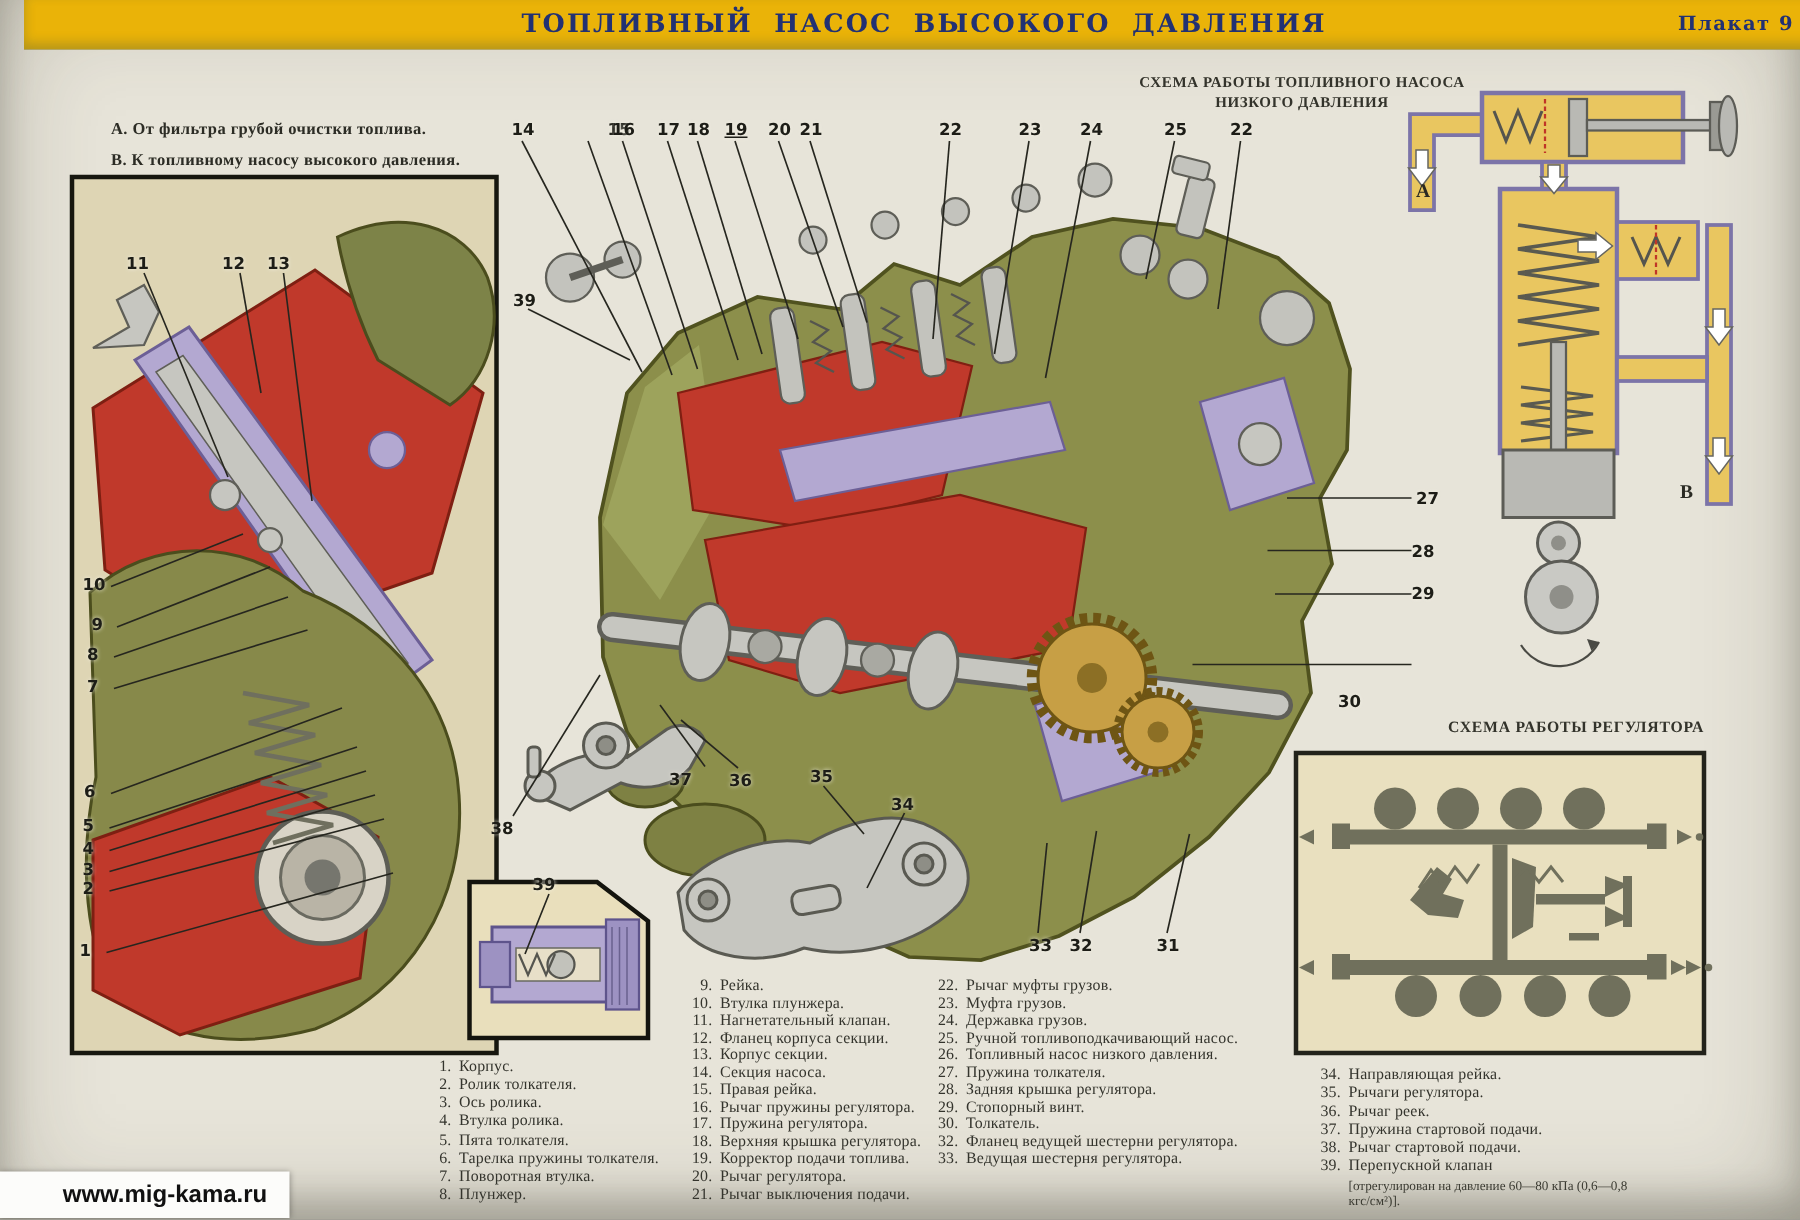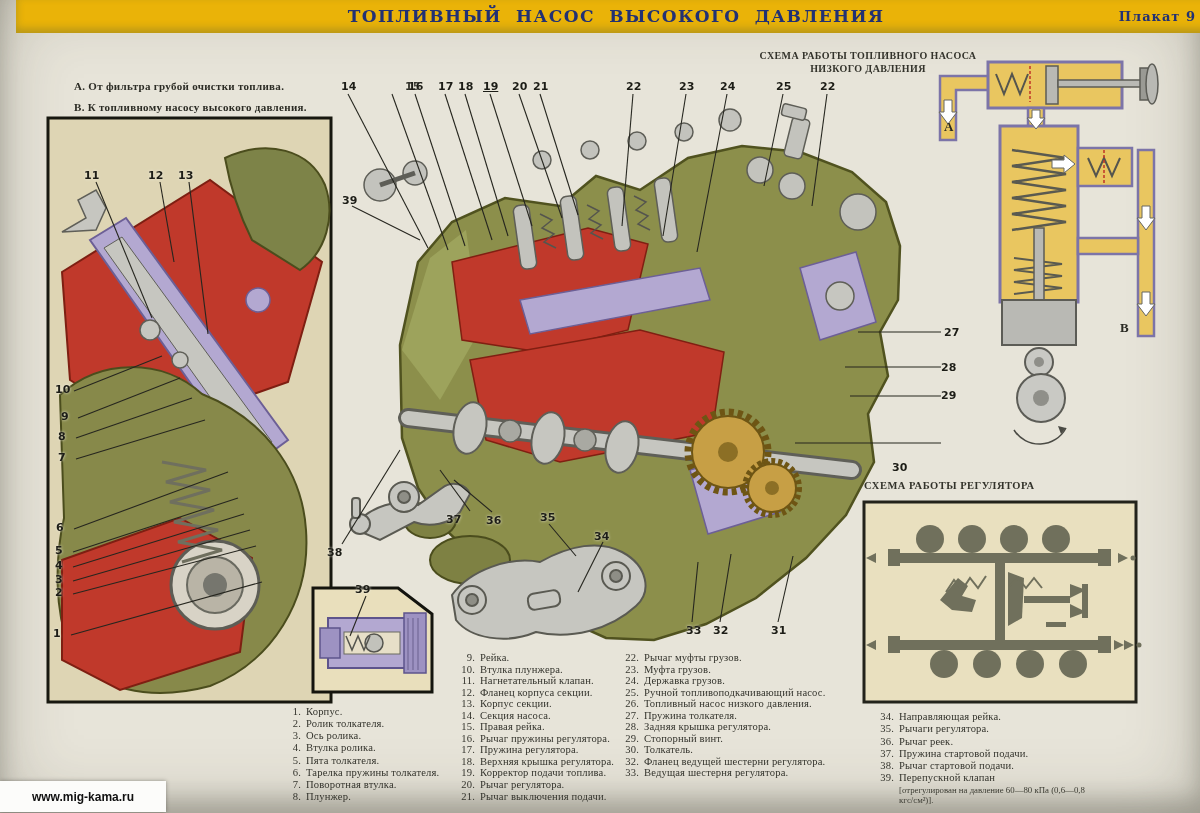--- a/index.html
+++ b/index.html
@@ -27,21 +27,21 @@
   }
   .notes {
     position:absolute; left:74px; top:76px; font-weight:bold; font-size:11px;
     color:#2c2c25; line-height:21px; letter-spacing:.3px; white-space:nowrap;
   }
   .lp-title {
     position:absolute; left:738px; top:49px; width:260px; text-align:center;
     font-weight:bold; font-size:10px; line-height:13px; color:#33332b; letter-spacing:.4px;
   }
   .reg-title {
-    position:absolute; left:864px; top:480px; width:272px; text-align:left;
+    position:absolute; left:864px; top:480px; width:272px; text-align:right;
     font-weight:bold; font-size:10.5px; color:#33332b; letter-spacing:.5px;
   }
   .schem-label { position:absolute; font-weight:bold; font-size:13px; color:#2a2a23; }
   .label-a { left:944px; top:119px; }
   .label-b { left:1120px; top:320px; }
   .co-layer .co {
     position:absolute; font-family:"DejaVu Sans",sans-serif; font-weight:bold;
     font-size:11px; color:#1d1d17; text-shadow:0 0 3px rgba(242,240,228,.95);
     white-space:nowrap;
   }
@@ -55,22 +55,23 @@
   .c3 { left:619px; top:652px; width:243px; }
   .c4 { left:874px; top:711px; width:282px; }
   .c4 .pitem { line-height:12.3px; }
   .pnote {
     position:absolute; left:899px; top:786px; width:262px;
     font-size:8.8px; line-height:9.8px; color:#3b3b32;
   }
   .watermark {
     position:absolute; left:0; top:781px; width:166px; height:31px; background:#fcfcfa;
     display:flex; align-items:center; justify-content:center;
-    font-family:"Liberation Sans",sans-serif; font-weight:bold; font-size:12px; color:#101010;
+    font-family:"Liberation Sans",sans-serif; font-weight:bold; font-size:16px; color:#101010;
     box-shadow: 0 0 4px rgba(0,0,0,.35);
+    padding-left: 27px;
   }
 </style>
 </head>
 <body>
 
 <div class="page">
 
   <svg class="art" width="1200" height="813" viewBox="0 0 1200 813">
 
     <g>

